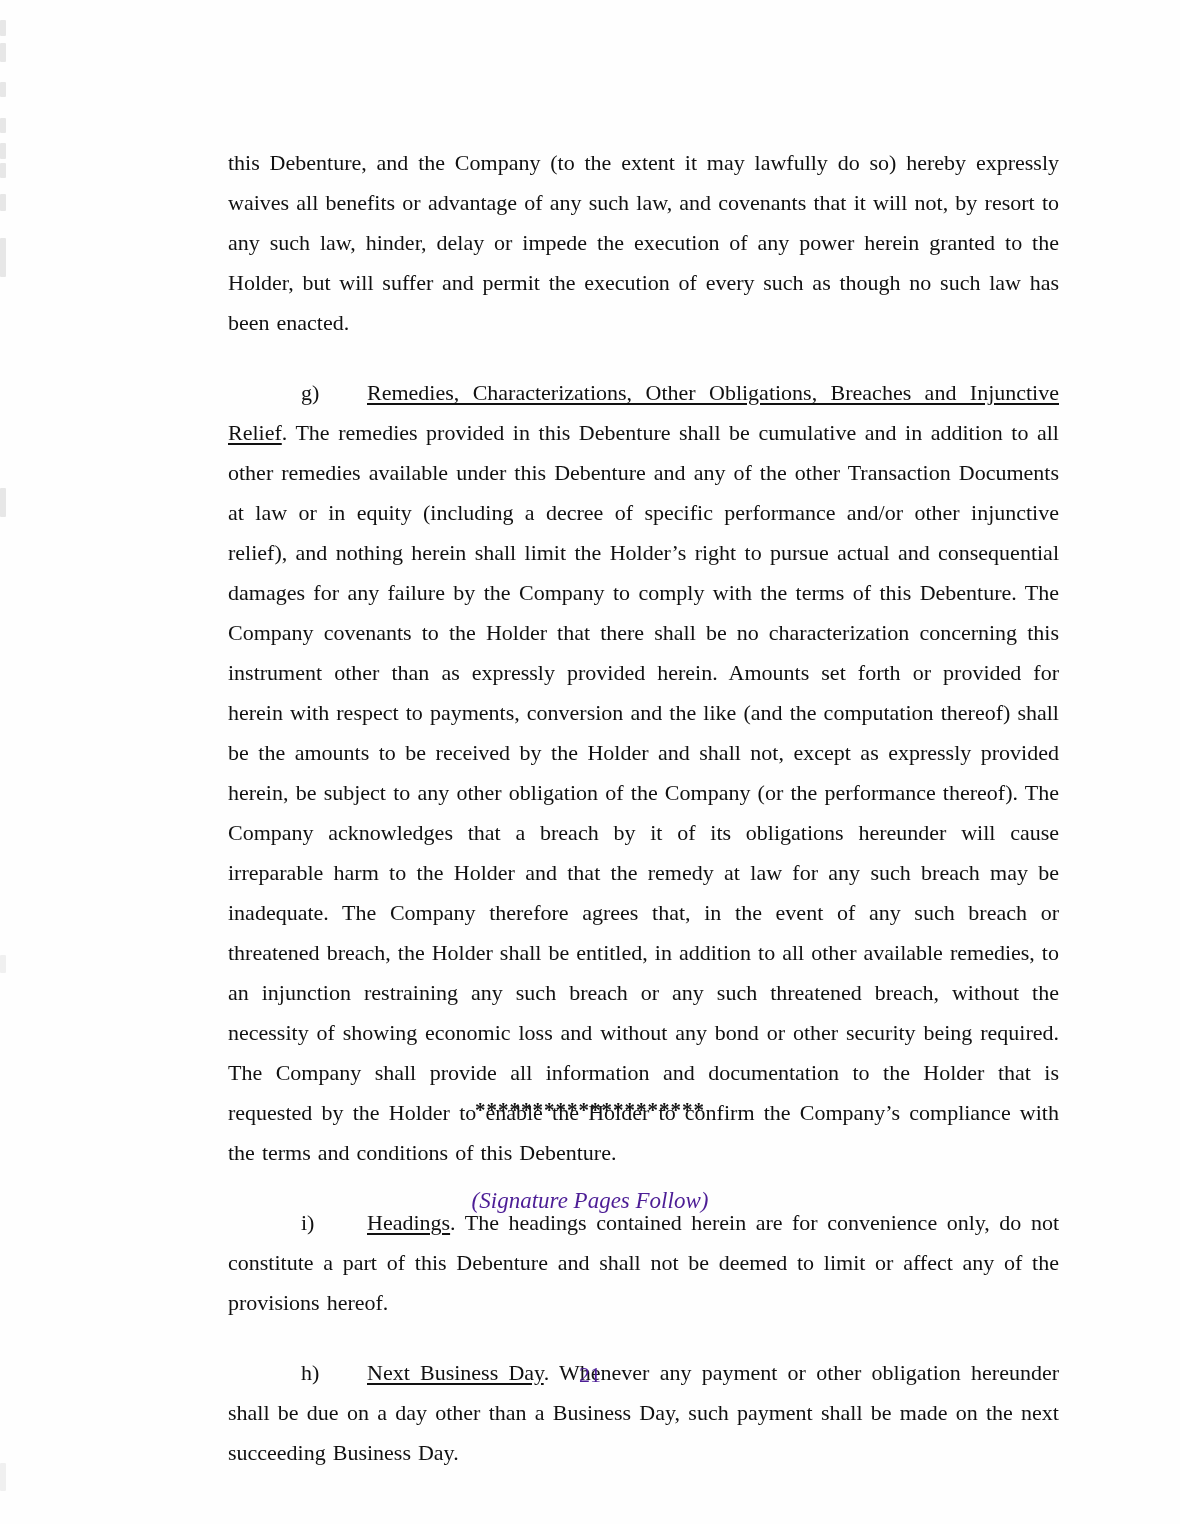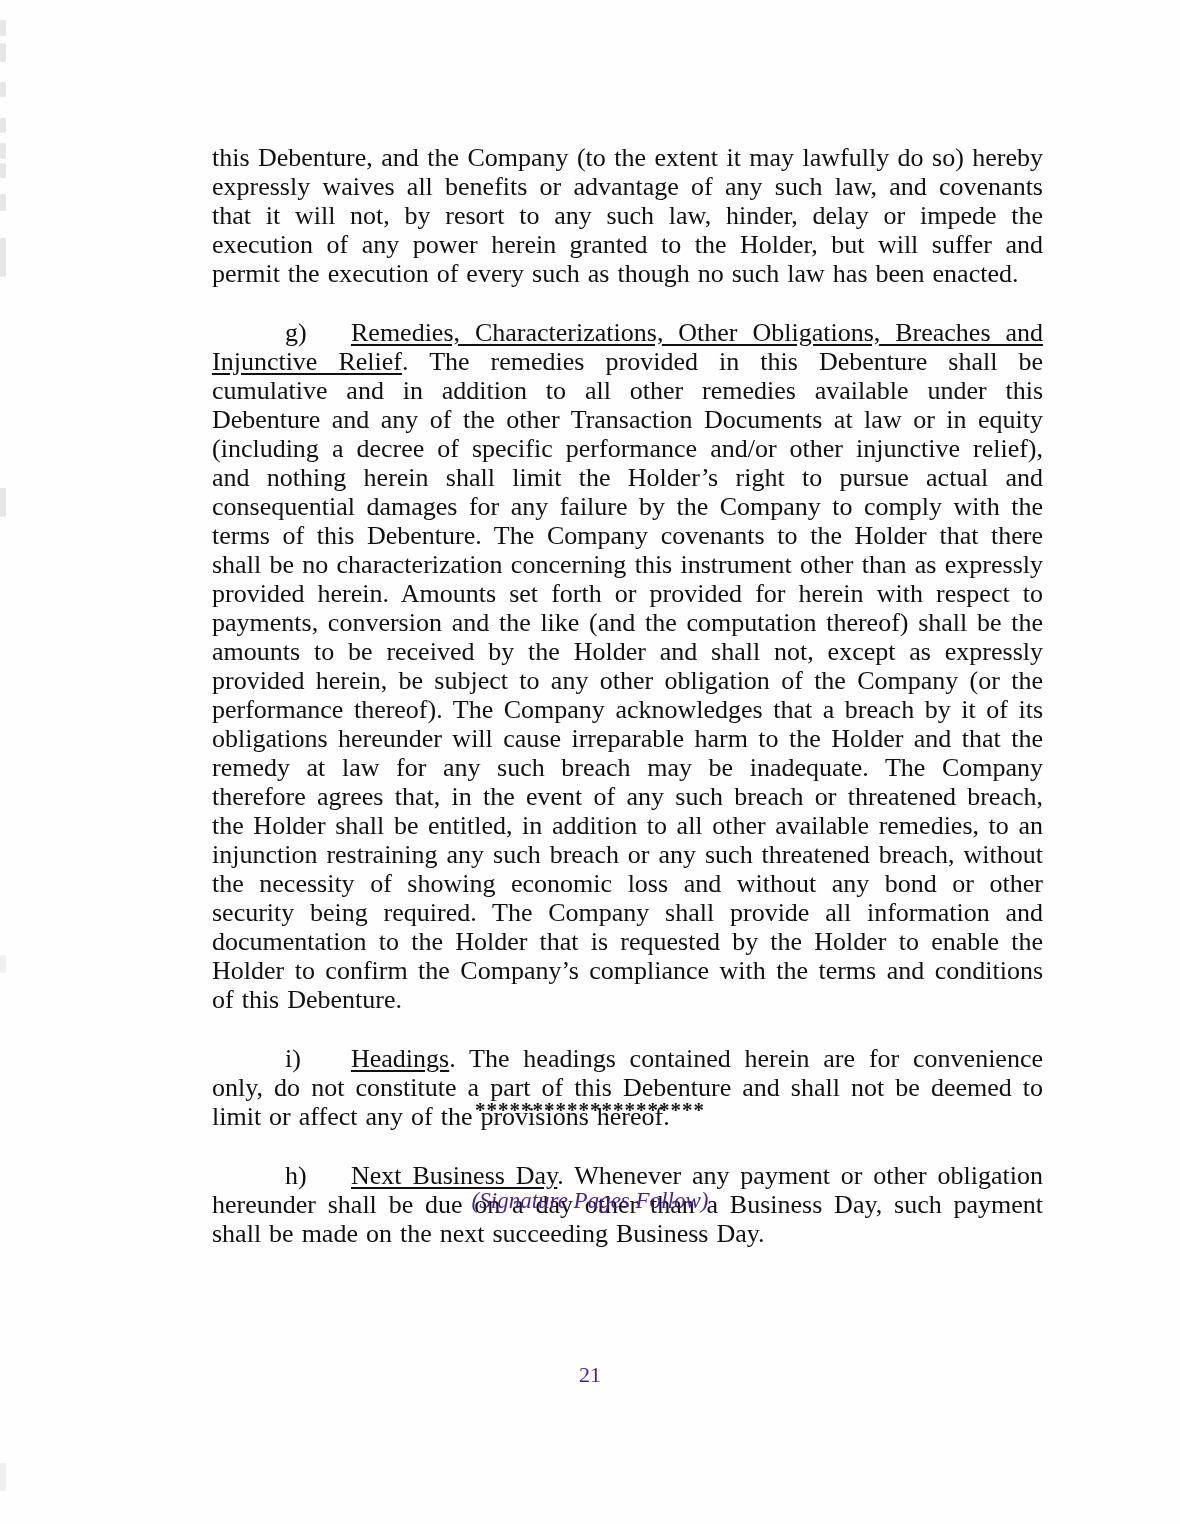--- a/index.html
+++ b/index.html
@@ -11,25 +11,25 @@
     position: relative;
     width: 1180px;
     height: 1524px;
     background: #fefefe;
     overflow: hidden;
     font-family: "Liberation Serif", serif;
     color: #111111;
   }
   .content {
     position: absolute;
-    left: 212px;
+    left: 228px;
     top: 143px;
     width: 831px;
-    font-size: 26px;
-    line-height: 29px;
+    font-size: 22px;
+    line-height: 40px;
     word-spacing: 1.5px;
     text-align: justify;
   }
   .content p {
     margin: 0 0 30px 0;
   }
   .sec-label {
     display: inline-block;
     width: 66px;
     padding-left: 73px;

